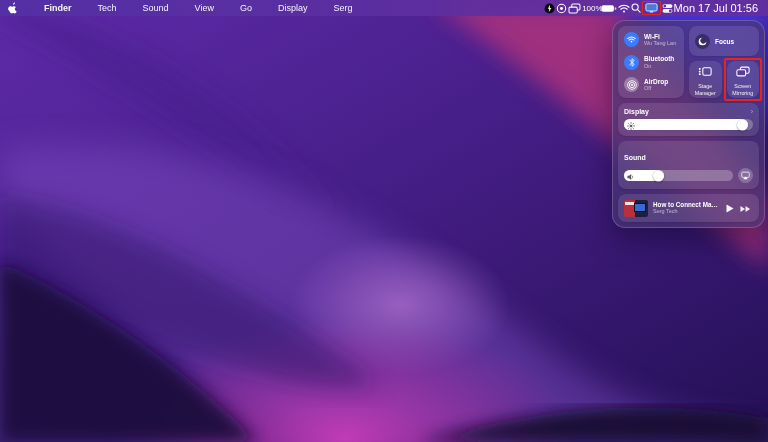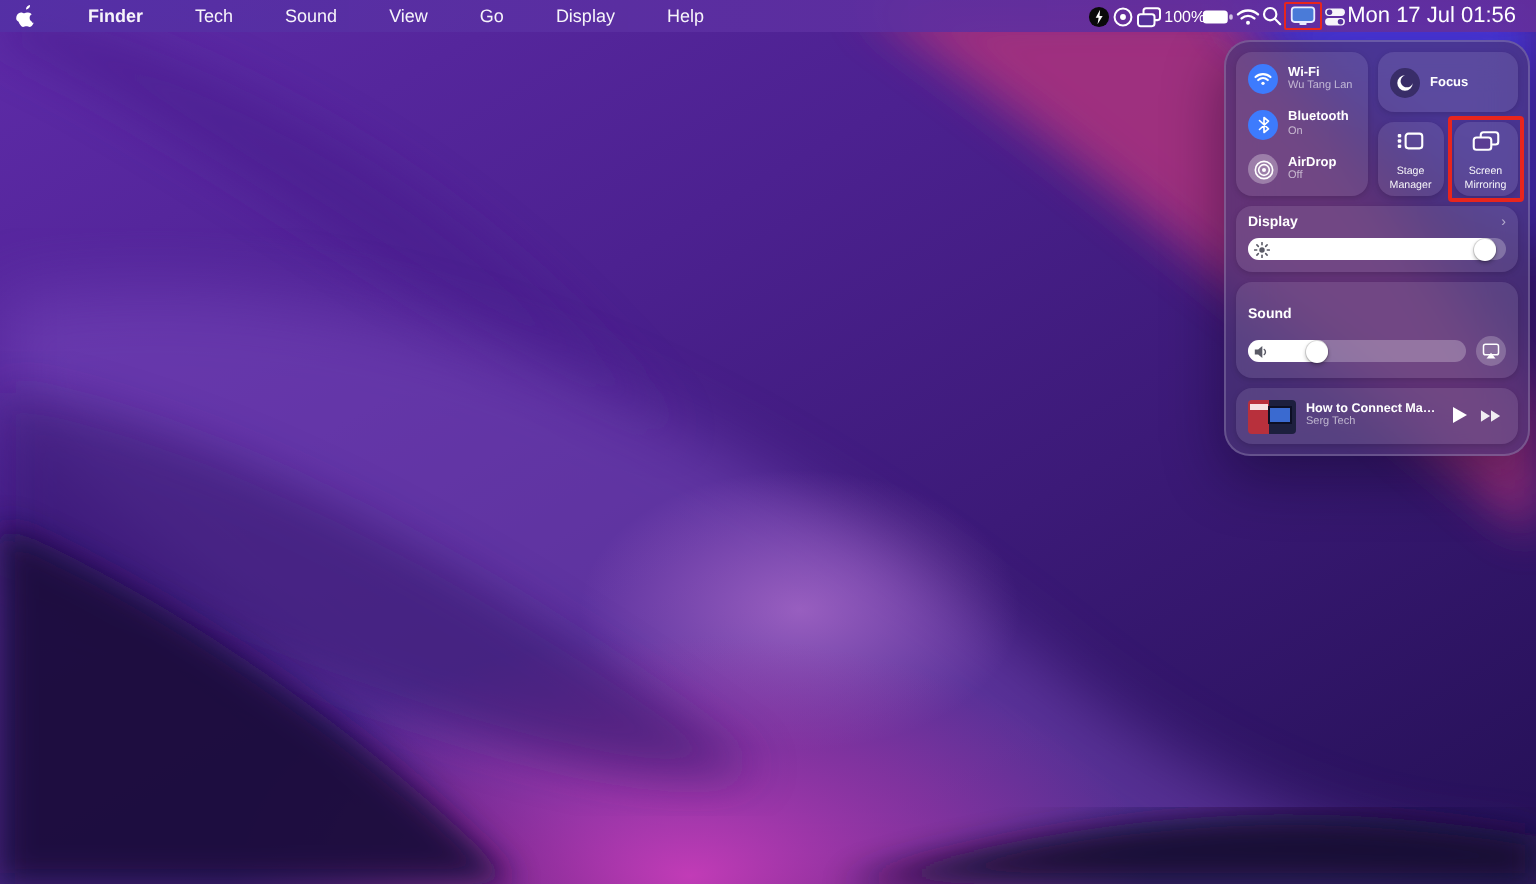--- a/index.html
+++ b/index.html
@@ -140,21 +140,21 @@
       <svg width="10" height="12" viewBox="0 0 170 195" fill="#fff">
           <path d="M150.37 155.25c-2.45 5.66-5.35 10.87-8.71 15.66-4.58 6.53-8.33 11.05-11.22 13.56-4.48 4.12-9.28 6.23-14.42 6.35-3.69 0-8.14-1.05-13.32-3.18-5.2-2.12-9.97-3.17-14.34-3.17-4.58 0-9.49 1.05-14.75 3.17-5.26 2.13-9.5 3.24-12.74 3.35-4.93.21-9.84-1.96-14.75-6.52-3.13-2.73-7.05-7.41-11.73-14.04-5.03-7.08-9.17-15.29-12.41-24.65C3.47 135.67 1.73 125.88 1.73 116.4c0-10.86 2.35-20.22 7.05-28.07 3.69-6.3 8.6-11.27 14.75-14.92s12.79-5.51 19.95-5.63c3.92 0 9.05 1.21 15.43 3.59 6.36 2.39 10.45 3.6 12.24 3.6 1.34 0 5.88-1.42 13.57-4.24 7.27-2.62 13.41-3.7 18.44-3.28 13.63 1.1 23.87 6.47 30.68 16.15-12.19 7.39-18.22 17.73-18.1 31 .11 10.34 3.86 18.94 11.23 25.77 3.34 3.17 7.07 5.62 11.22 7.36-.9 2.61-1.85 5.11-2.86 7.51zM119.11 7.24c0 8.1-2.96 15.67-8.86 22.67-7.12 8.32-15.73 13.13-25.07 12.38a25.22 25.22 0 0 1-.19-3.07c0-7.78 3.39-16.1 9.4-22.91 3-3.45 6.82-6.31 11.45-8.6 4.62-2.25 8.99-3.5 13.1-3.74.12 1.08.17 2.17.17 3.27z"></path>
         </svg>
     </span>
     <span class="mb-item bold">Finder</span>
     <span class="mb-item">Tech</span>
     <span class="mb-item">Sound</span>
     <span class="mb-item">View</span>
     <span class="mb-item">Go</span>
     <span class="mb-item">Display</span>
-    <span class="mb-item">Help</span>
+    <span class="mb-item">Serg</span>
   </div>
 
   <div class="mb-right">
     <span>
       <svg width="11" height="11" viewBox="0 0 12 12">
           <circle cx="6" cy="6" r="5.5" fill="#0a0a0a"></circle>
           <polygon points="6.6,2 4.2,6.4 5.8,6.4 5.2,10 8,5.4 6.3,5.4" fill="#fff"></polygon>
         </svg>
     </span>
     <span>

